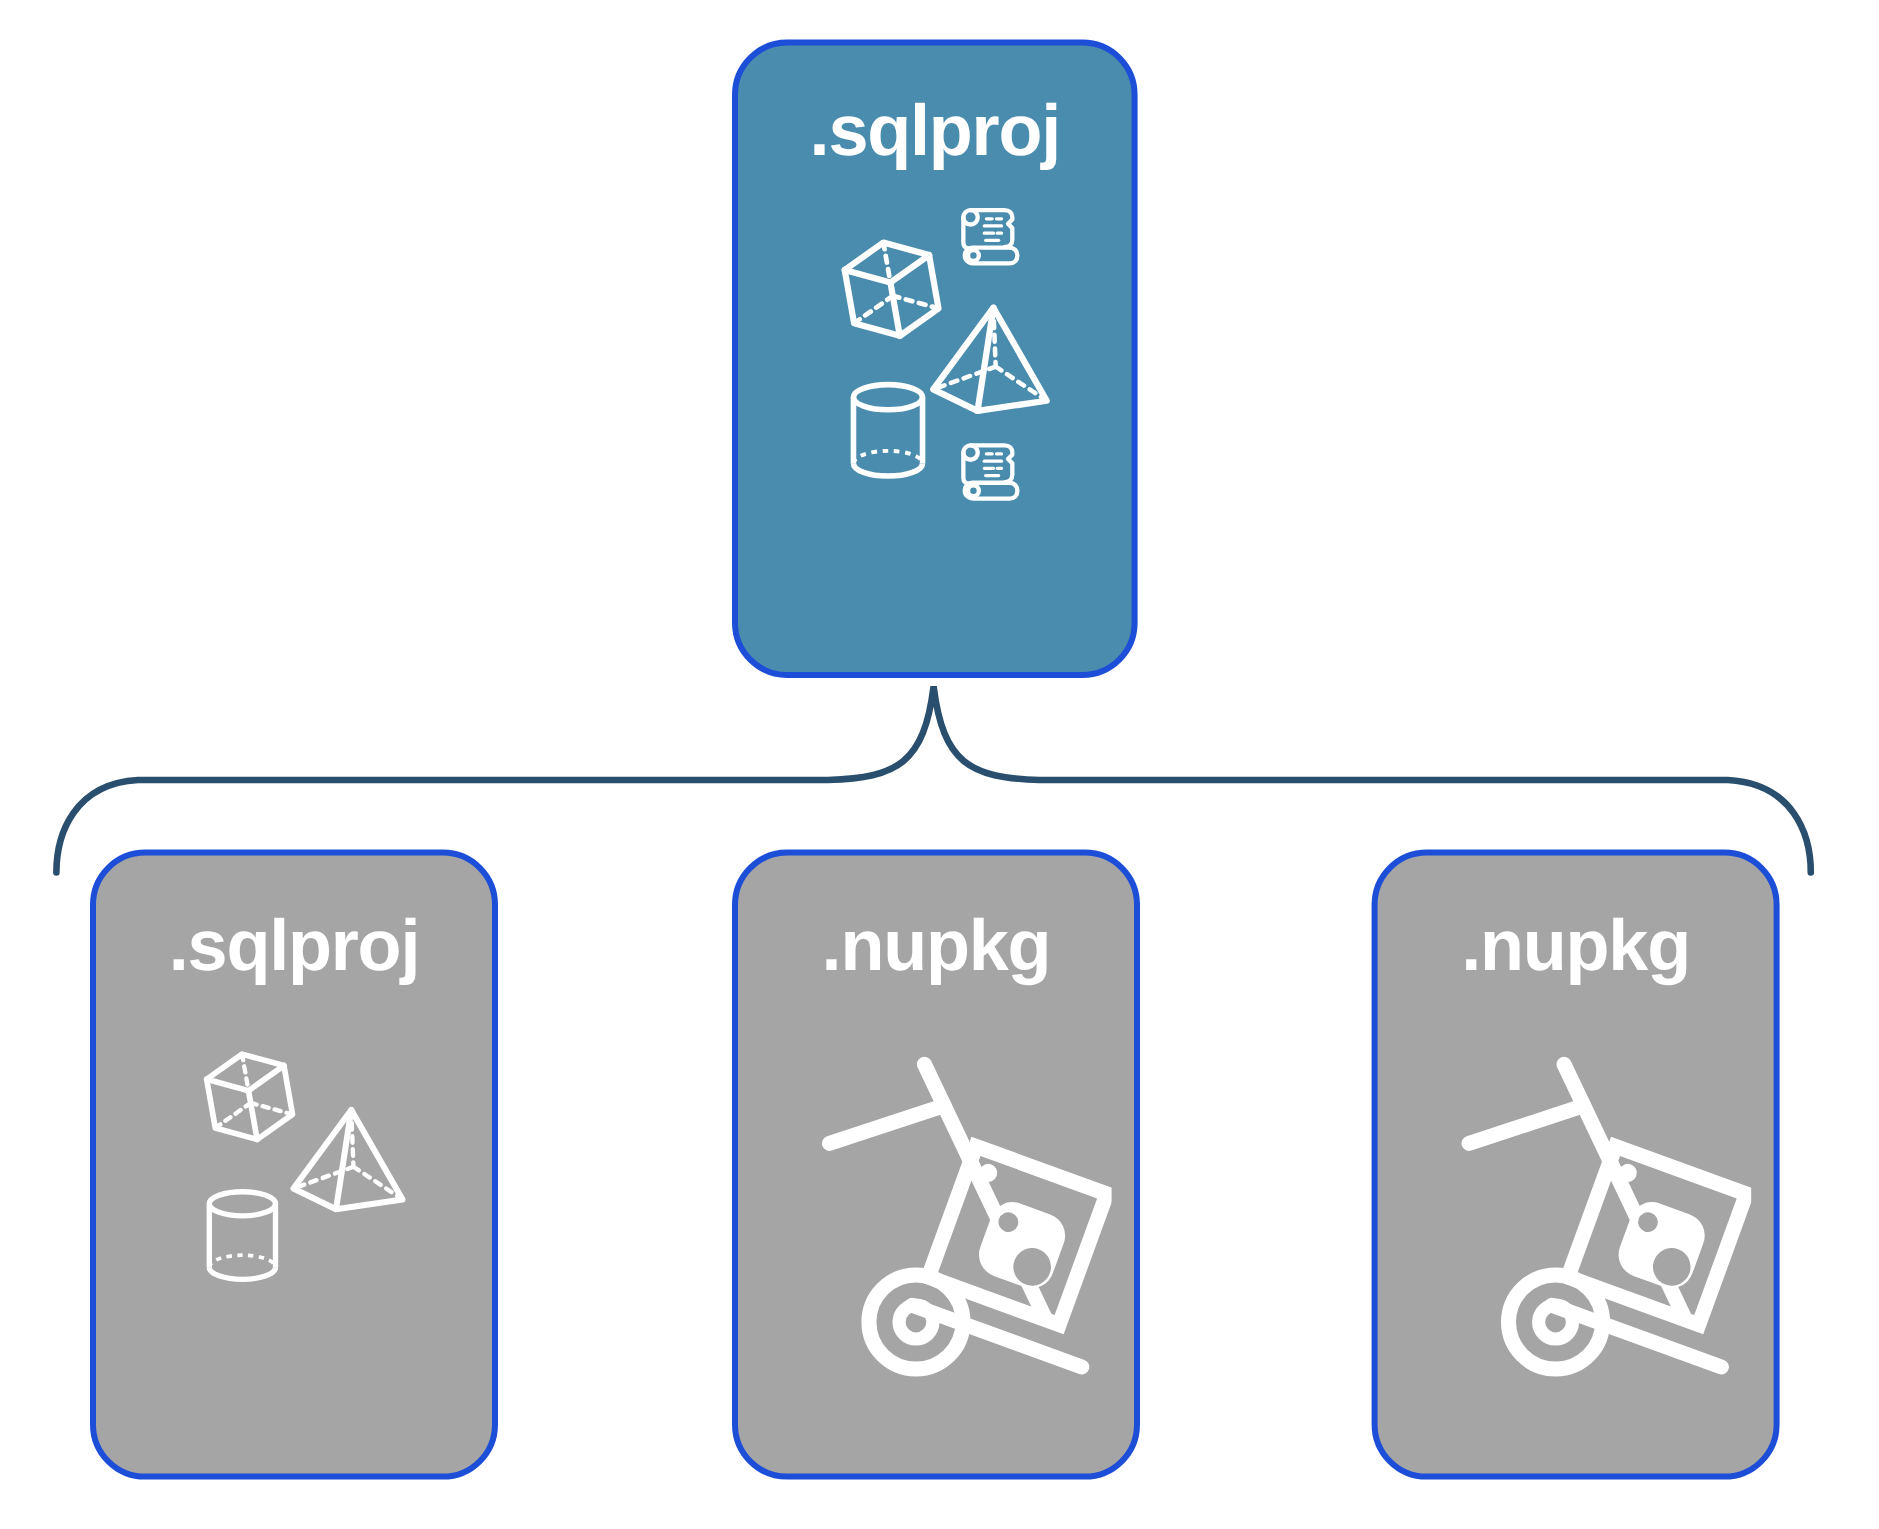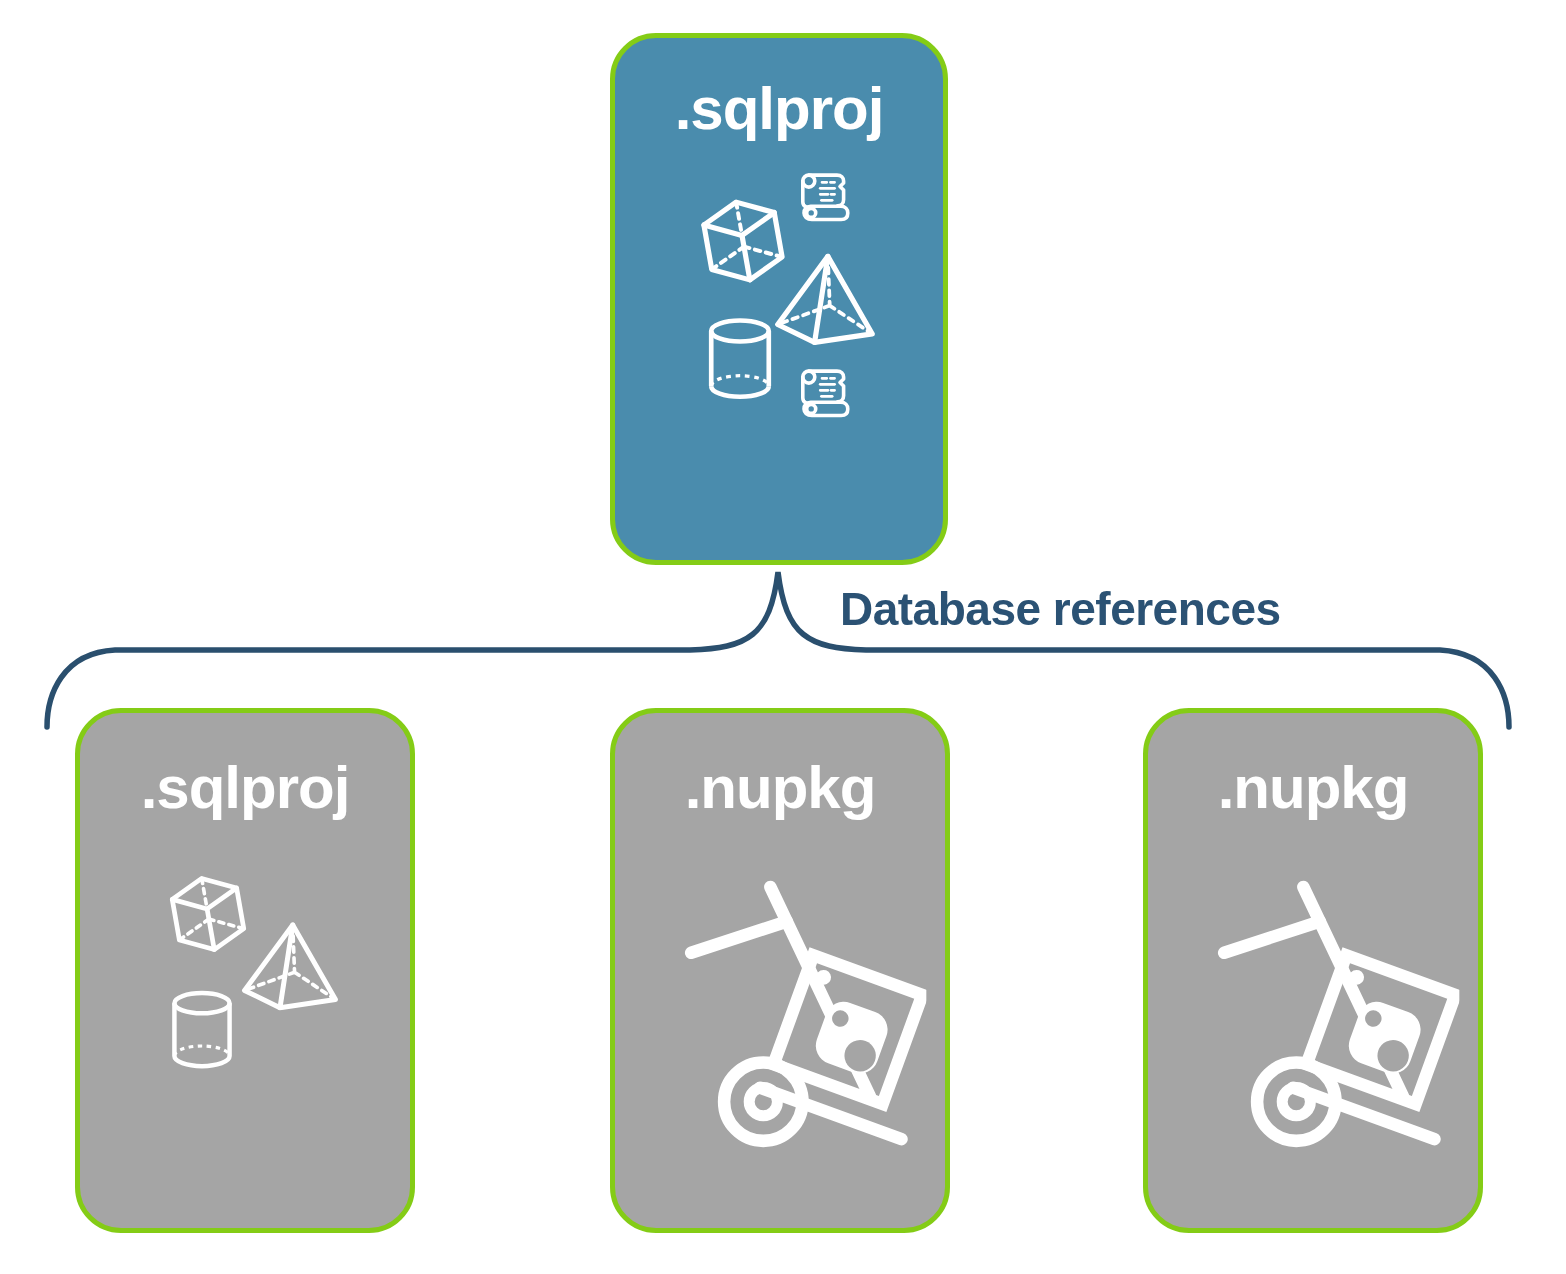--- a/index.html
+++ b/index.html
@@ -2,21 +2,21 @@
 <html><head>
 <meta charset="utf-8">
 <style>
   html,body{margin:0;padding:0;background:#fff;}
   .canvas{
     position:relative;width:1566px;height:1274px;background:#ffffff;
     font-family:"Liberation Sans", sans-serif;overflow:hidden;
   }
   .box{
     position:absolute;box-sizing:border-box;
-    border:5px solid #84cc16;border-radius:46px;
+    border:5px solid #1d4ed8;border-radius:46px;
   }
   .box.parent{left:610px;top:33px;width:338px;height:532px;background:#4A8CAD;}
   .box.child{top:708px;width:340px;height:525px;background:#A5A5A5;}
   .box.child1{left:75px;}
   .box.child2{left:610px;}
   .box.child3{left:1143px;}
   .box-label{
     position:absolute;left:0;right:0;top:36px;text-align:center;
     font-size:60px;font-weight:700;letter-spacing:-1px;color:#ffffff;
   }
@@ -118,21 +118,20 @@
         <use href="#sym-cylinder"></use>
       </svg>
     <svg class="icon ic-scroll2" viewBox="0 0 100 105">
         <use href="#sym-scroll"></use>
       </svg>
   </div>
 
   <svg class="brace" viewBox="0 0 1566 190">
     <path d="M47 172 C47 140 62 98 115 95 L690 95 C748 93 770 81 778 17 C786 81 808 93 866 95 L1440 95 C1494 98 1509 140 1509 172" fill="none" stroke="#2A4F6E" stroke-width="5.5" stroke-linecap="round"></path>
   </svg>
-  <div class="connector-label">Database references</div>
 
   <div class="box child child1">
     <div class="box-label">.sqlproj</div>
     <svg class="icon ic-cube-c" viewBox="0 0 100 100">
         <use href="#sym-cube"></use>
       </svg>
     <svg class="icon ic-pyr-c" viewBox="0 0 110 100">
         <use href="#sym-pyramid"></use>
       </svg>
     <svg class="icon ic-cyl-c" viewBox="0 0 90 110">

